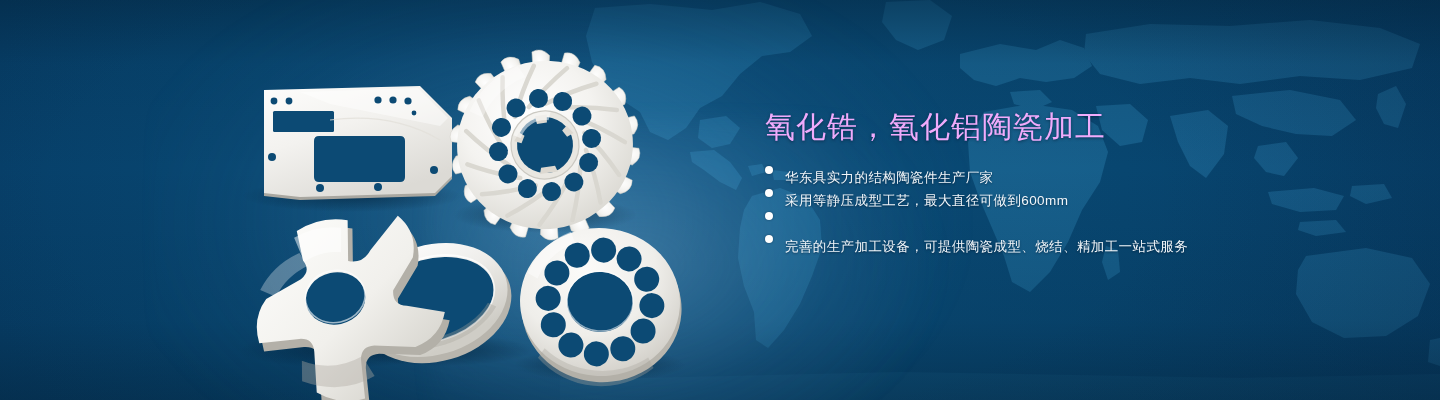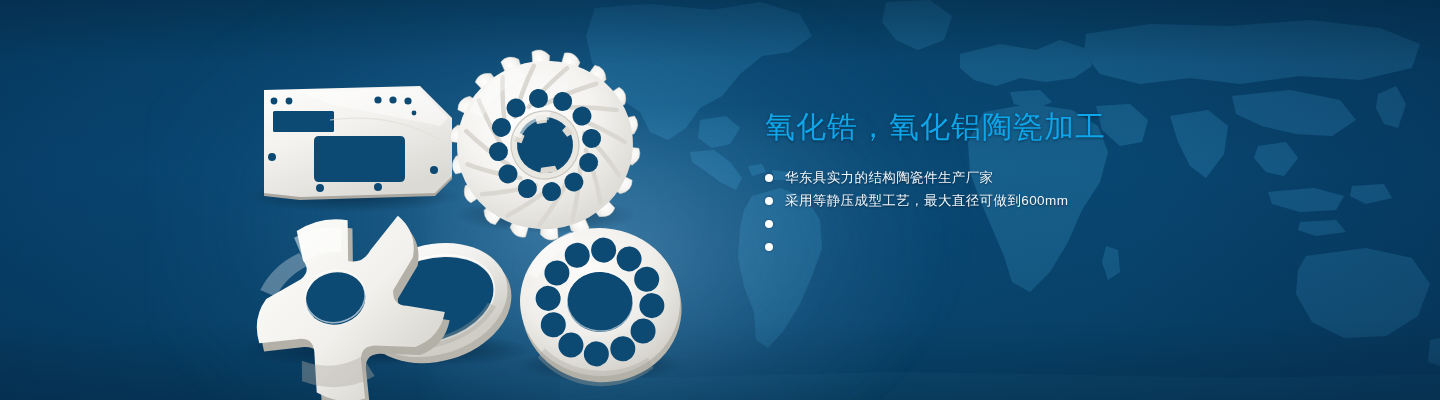--- a/index.html
+++ b/index.html
@@ -93,37 +93,37 @@
   .worldmap path { fill: #2e6d99; }
 
   
   .text-block {
     position: absolute;
     left: 765px;
     top: 108px;
     width: 600px;
   }
   .headline {
-    color: #0ea5e9;
+    color: #f0abfc;
     font-size: 30px;
     line-height: 38px;
     letter-spacing: 1px;
     font-weight: normal;
     margin: 0 0 20px 0;
     text-shadow: 0 1px 3px rgba(0,20,40,0.55);
     white-space: nowrap;
   }
   .bullets {
     list-style: none;
     margin: 0;
     padding: 0;
   }
   .bullet-row {
     display: flex;
-    align-items: center;
+    align-items: flex-start;
     height: 23px;
     margin-bottom: 0px;
   }
   .dot {
     width: 8px;
     height: 8px;
     border-radius: 50%;
     background: #ffffff;
     flex: 0 0 8px;
     margin-right: 12px;
@@ -444,17 +444,18 @@
       </li>
       <li class="bullet-row">
         <span class="dot"></span>
         <span class="bullet-text">采用等静压成型工艺，最大直径可做到600mm</span>
       </li>
       <li class="bullet-row">
         <span class="dot"></span>
       </li>
       <li class="bullet-row">
         <span class="dot"></span>
+        <span class="bullet-text">完善的生产加工设备，可提供陶瓷成型、烧结、精加工一站式服务</span>
       </li>
     </ul>
   </div>
 
 </div>
 
 </body></html>

